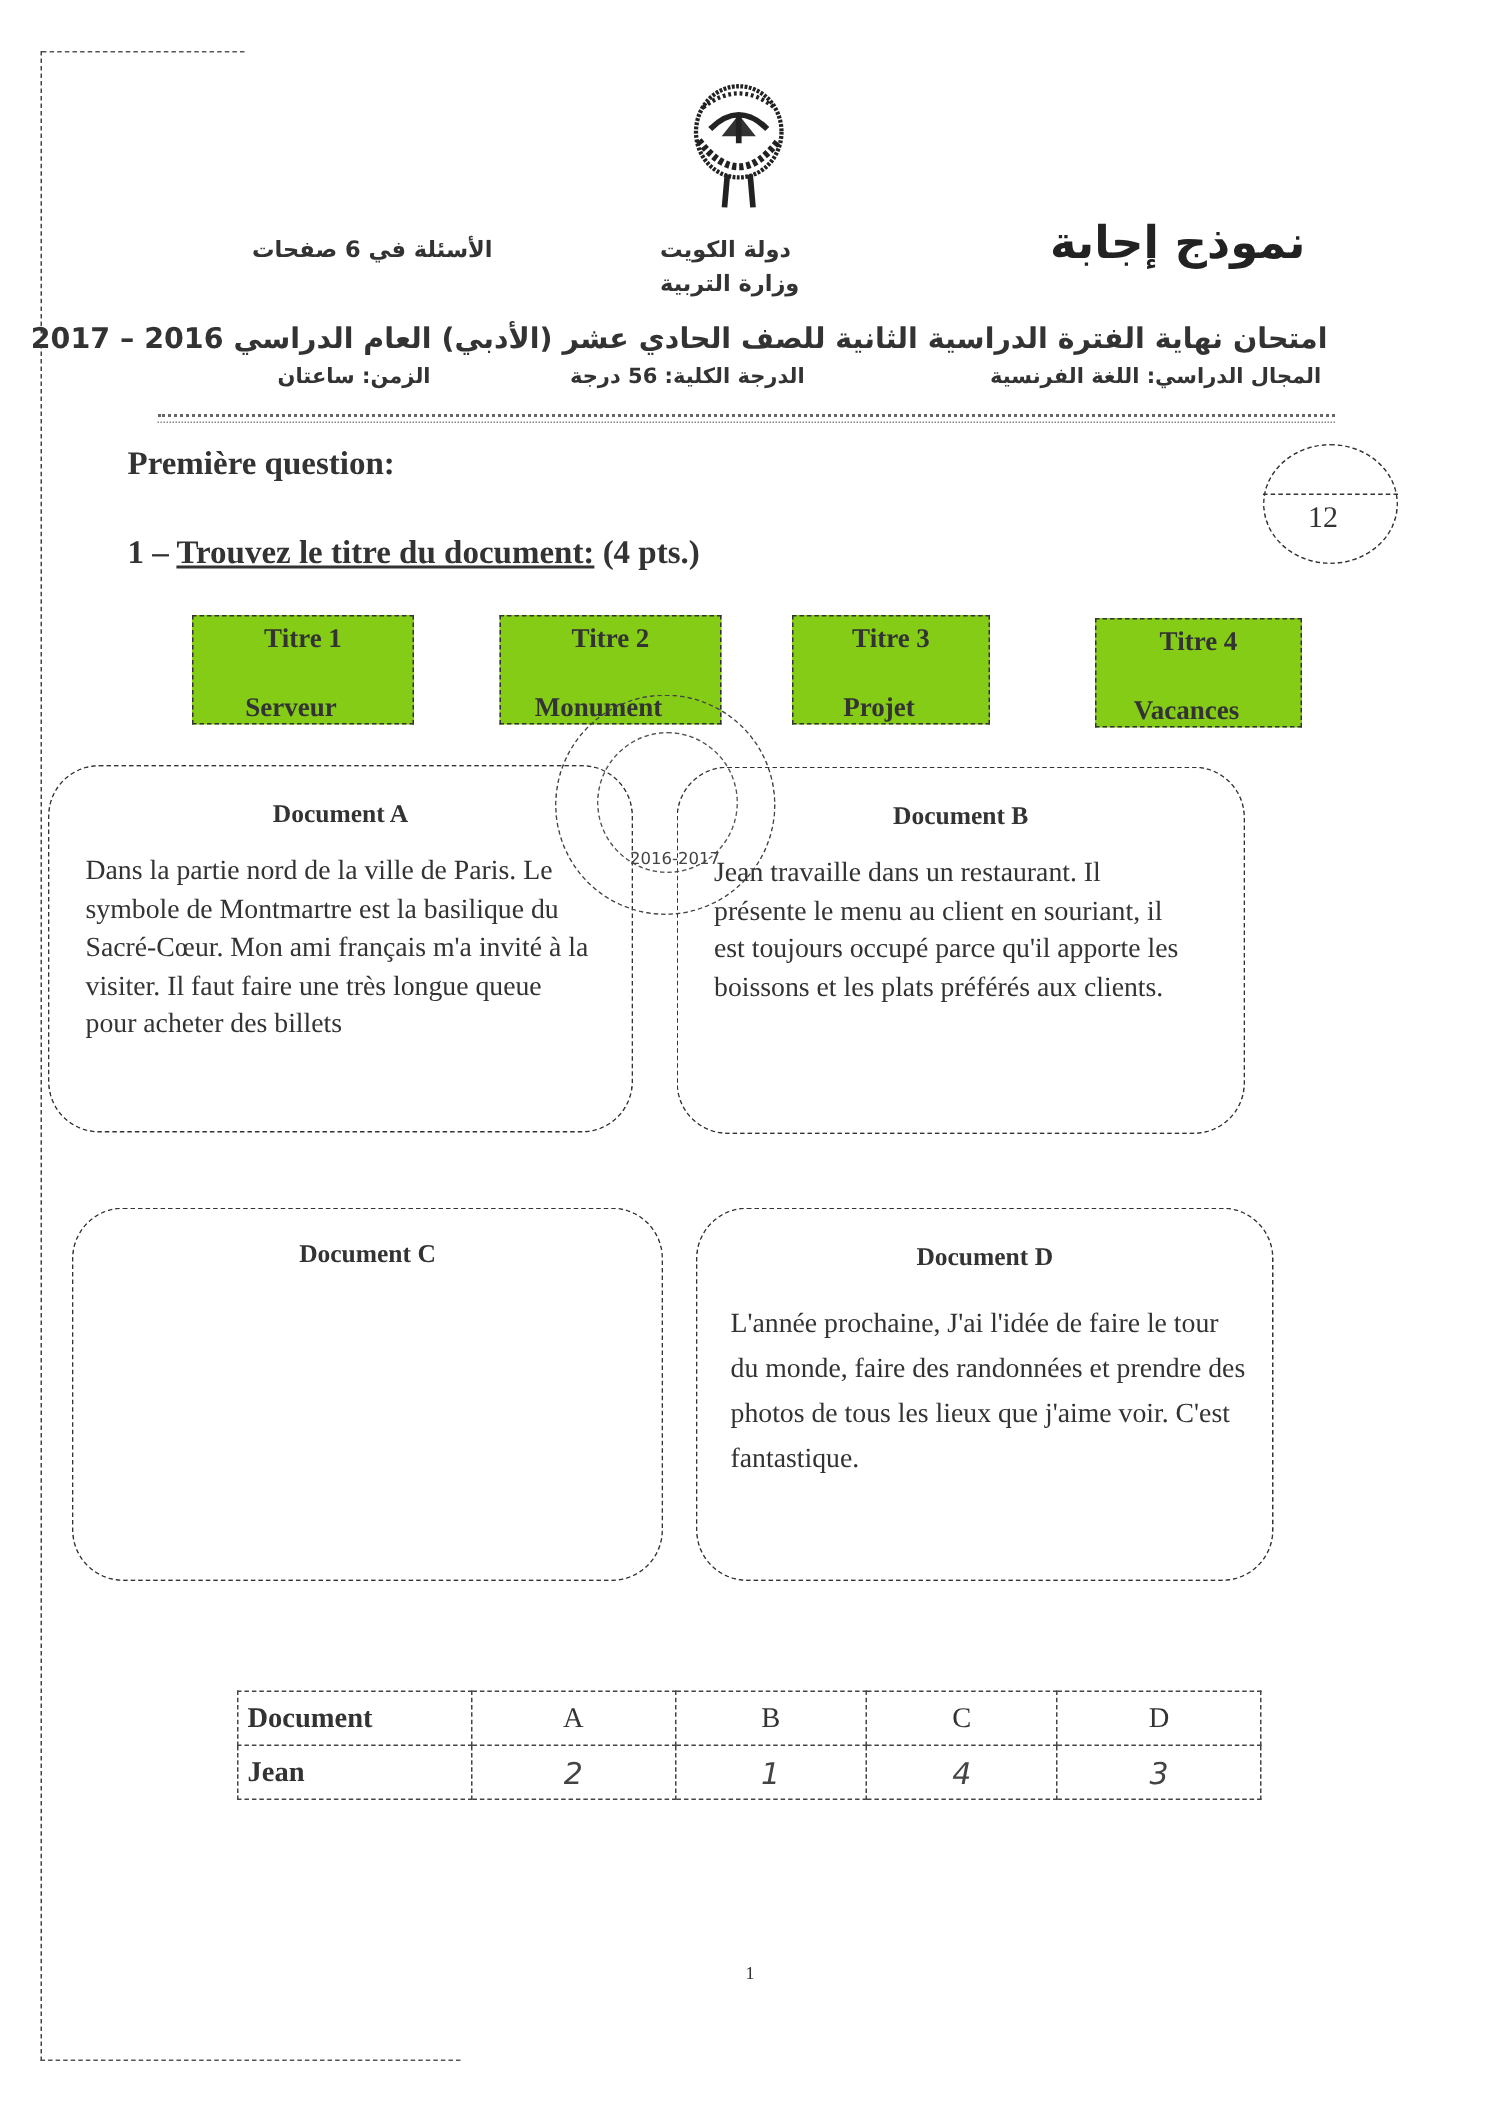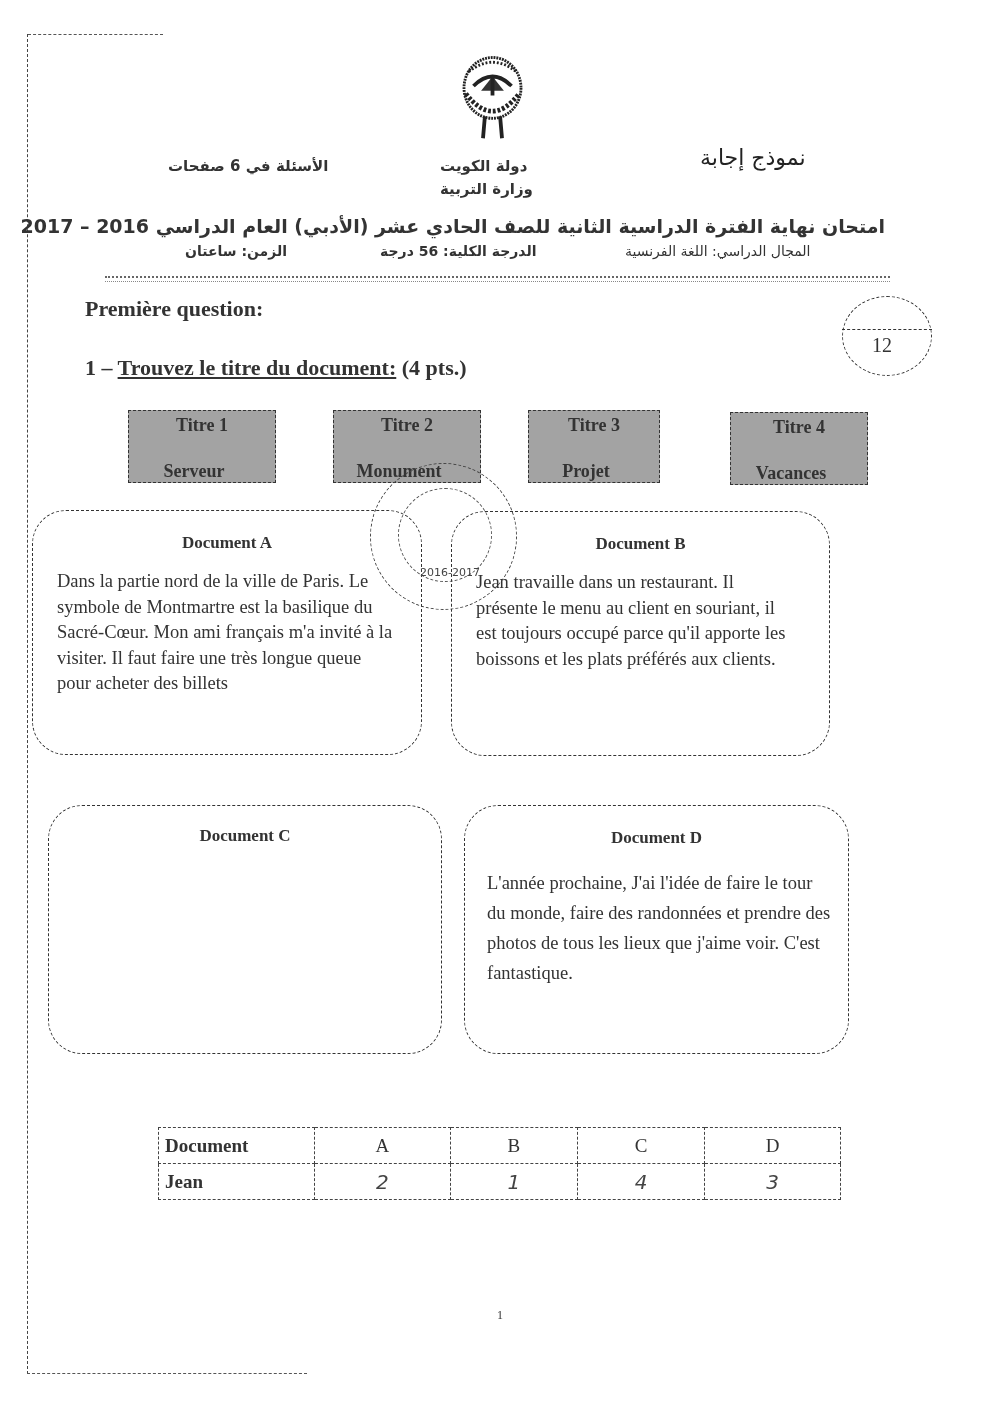--- a/index.html
+++ b/index.html
@@ -4,37 +4,37 @@
 <style>
   html, body { margin:0; padding:0; background:#ffffff; }
   body { width:992px; height:1403px; position:relative; overflow:hidden;
          font-family:"Liberation Serif", "DejaVu Serif", serif; color:#1a1a1a; }
   .abs { position:absolute; }
   .frame-top { left:28px; top:34px; width:135px; border-top:1px dashed #555; }
   .frame-left { left:27px; top:34px; height:1340px; border-left:1px dashed #444; }
   .frame-bottom { left:27px; top:1373px; width:280px; border-top:1px dashed #555; }
   .emblem { left:445px; top:48px; width:95px; height:95px; }
   .ar { direction:rtl; font-family:"DejaVu Sans", sans-serif; color:#333; }
-  .ar-model { left:700px; top:145px; font-size:22px; font-weight:normal; color:#222; }
+  .ar-model { left:700px; top:145px; font-size:30px; font-weight:bold; color:#222; }
   .ar-state { left:440px; top:157px; font-size:15px; font-weight:bold; }
   .ar-ministry { left:440px; top:180px; font-size:15px; font-weight:bold; }
   .ar-pages { left:168px; top:157px; font-size:15px; font-weight:bold; }
   .ar-exam { left:185px; top:215px; width:700px; font-size:19px; font-weight:bold; white-space:nowrap; }
-  .ar-field { left:625px; top:243px; font-size:14px; font-weight:normal; }
+  .ar-field { left:660px; top:243px; font-size:14px; font-weight:bold; }
   .ar-grade { left:380px; top:243px; font-size:14px; font-weight:bold; }
   .ar-time { left:185px; top:243px; font-size:14px; font-weight:bold; }
   .divider1 { left:105px; top:276px; width:785px; border-top:2px dotted #666; }
   .divider2 { left:105px; top:281px; width:785px; border-top:1px dotted #888; }
   .q-title { left:85px; top:296px; font-size:22px; font-weight:bold; color:#333; }
   .score-circle { left:842px; top:296px; width:88px; height:78px; border:1.5px dashed #333; border-radius:50%; }
   .score-line { left:842px; top:329px; width:90px; border-top:1.5px dashed #333; }
   .score-val { left:872px; top:334px; font-size:20px; color:#333; }
   .instr { left:85px; top:355px; font-size:22px; font-weight:bold; color:#333; }
   .instr u { text-decoration:underline; }
-  .title-box { border:1.5px dashed #333; text-align:center; font-weight:bold; font-size:18px; color:#333; background:#a3a3a3; }
+  .title-box { border:1.5px dashed #333; text-align:center; font-weight:bold; font-size:18px; color:#333; background:#84cc16; }
   .title-box .tnum { position:absolute; left:0; right:0; top:4px; }
   .title-box .tname { position:absolute; left:0; right:16px; bottom:0px;margin-top:36px; }
   .doc-box { border:1.5px dashed #333; border-radius:34px; background:transparent; }
   .doc-head { text-align:center; font-weight:bold; font-size:17px; color:#333; }
   .doc-text { font-size:18.5px; line-height:25.5px; color:#333; }
   .stamp { left:370px; top:463px; width:145px; height:145px; border:1.5px dashed #444; border-radius:50%; }
   .stamp-inner { left:398px; top:488px; width:92px; height:92px; border:1px dashed #555; border-radius:50%; }
   .stamp-year { left:420px; top:566px; font-size:11px; font-family:"DejaVu Sans", sans-serif; color:#444; }
   table.answers { position:absolute; left:158px; top:1127px; width:683px; border-collapse:collapse; }
   table.answers td { border:1.5px dashed #444; height:33px; text-align:center; font-size:19px; color:#333; }

